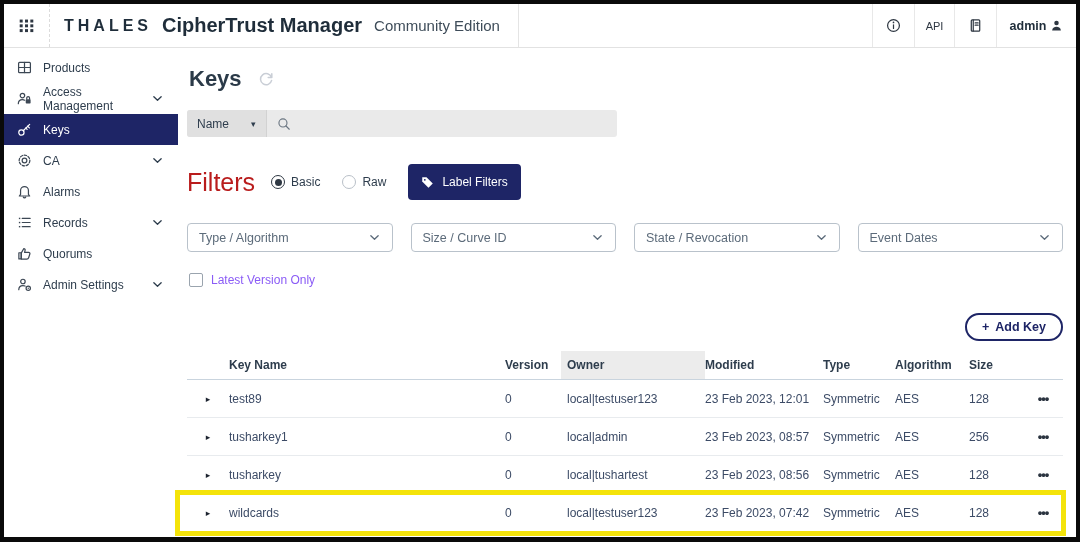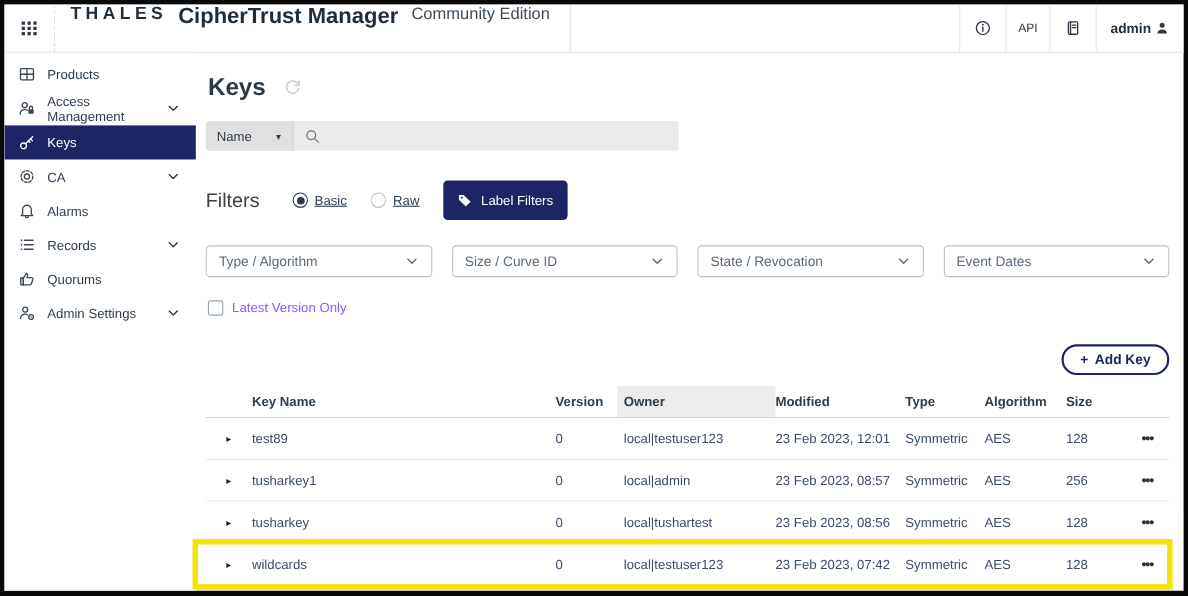--- a/index.html
+++ b/index.html
@@ -2,21 +2,21 @@
 <html><head>
 <meta charset="utf-8">
 <style>
   html,body{margin:0;padding:0;background:#fff;}
   *{box-sizing:border-box;font-family:"Liberation Sans",sans-serif;}
   .screen{width:1080px;height:542px;border:4px solid #0a0a0a;border-bottom-width:5px;background:#fff;overflow:hidden;display:flex;flex-direction:column;}
 
   
   .topbar{height:44px;flex:0 0 44px;display:flex;align-items:stretch;border-bottom:1px solid #e2e2e2;background:#fff;}
   .waffle-cell{width:46px;display:flex;align-items:center;justify-content:center;border-right:1px dashed #dcdcdc;cursor:pointer;}
-  .brand-cell{display:flex;align-items:flex-start;gap:10px;padding:0 18px 0 14px;border-right:1px solid #e4e4e4;}
+  .brand-cell{display:flex;align-items:center;gap:10px;padding:0 18px 0 14px;border-right:1px solid #e4e4e4;}
   .brand-logo{font-size:16px;font-weight:bold;letter-spacing:4px;color:#1f2d3a;}
   .brand-product{font-size:20px;font-weight:bold;color:#1f2d3a;}
   .brand-edition{font-size:15px;color:#3e4c59;margin-left:2px;}
   .topbar-spacer{flex:1;}
   .top-cell{display:flex;align-items:center;justify-content:center;border-left:1px solid #e8e8e8;cursor:pointer;color:#2e3742;}
   .cell-info{width:42px;} .cell-api{width:40px;} .cell-doc{width:42px;} .cell-admin{width:80px;gap:4px;text-align:center;}
   .api-label{font-size:11px;color:#2e3742;}
   .admin-label{font-size:12.5px;font-weight:600;color:#1f2d3a;}
 
   
@@ -39,22 +39,22 @@
 
   
   .search-bar{margin-top:18px;width:430px;height:27px;background:#eaeaea;border-radius:3px;display:flex;align-items:center;overflow:hidden;}
   .search-field-selector{height:100%;display:flex;align-items:center;gap:22px;padding:0 10px;background:#e0e0e0;border-right:1px solid #d2d2d2;font-size:12px;color:#2e3d4d;cursor:pointer;white-space:nowrap;}
   .search-input{flex:1;height:100%;border:none;outline:none;background:transparent;font-size:12px;color:#2e3d4d;padding:0 10px;}
   .search-input::placeholder{color:#a9aeb4;}
   .search-icon-btn{width:34px;display:flex;justify-content:center;color:#6b7682;cursor:pointer;}
 
   
   .filters-row{display:flex;align-items:center;gap:14px;margin-top:27px;}
-  .filters-heading{font-size:18px;color:#404040;margin-right:16px;}
-  .radio-opt{display:flex;align-items:center;gap:6px;font-size:12px;color:#2e3d4d;cursor:pointer;margin-right:8px;text-decoration:underline;}
+  .filters-heading{font-size:25px;color:#b91c1c;margin-right:2px;}
+  .radio-opt{display:flex;align-items:center;gap:6px;font-size:12px;color:#2e3d4d;cursor:pointer;margin-right:8px;}
   .radio{width:14px;height:14px;border-radius:50%;border:1.5px solid #b9c0c8;position:relative;background:#fff;}
   .radio.on{border-color:#2e3742;}
   .radio.on::after{content:"";position:absolute;inset:2.5px;border-radius:50%;background:#2e3742;}
   .label-filters-btn{display:flex;align-items:center;gap:8px;background:#1e2566;color:#fff;border:none;border-radius:4px;height:36px;padding:0 13px;font-size:12px;cursor:pointer;}
   .label-filters-btn svg{width:13px;height:13px;}
 
   .dropdown-row{display:flex;justify-content:space-between;gap:18px;margin-top:23px;}
   .dropdown{flex:1;height:29px;border:1px solid #b9c2cb;border-radius:4px;display:flex;align-items:center;justify-content:space-between;padding:0 11px;font-size:12.5px;color:#5c6b7a;cursor:pointer;background:#fff;}
   .dropdown .dd-chev{display:flex;color:#5c6b7a;}
 

